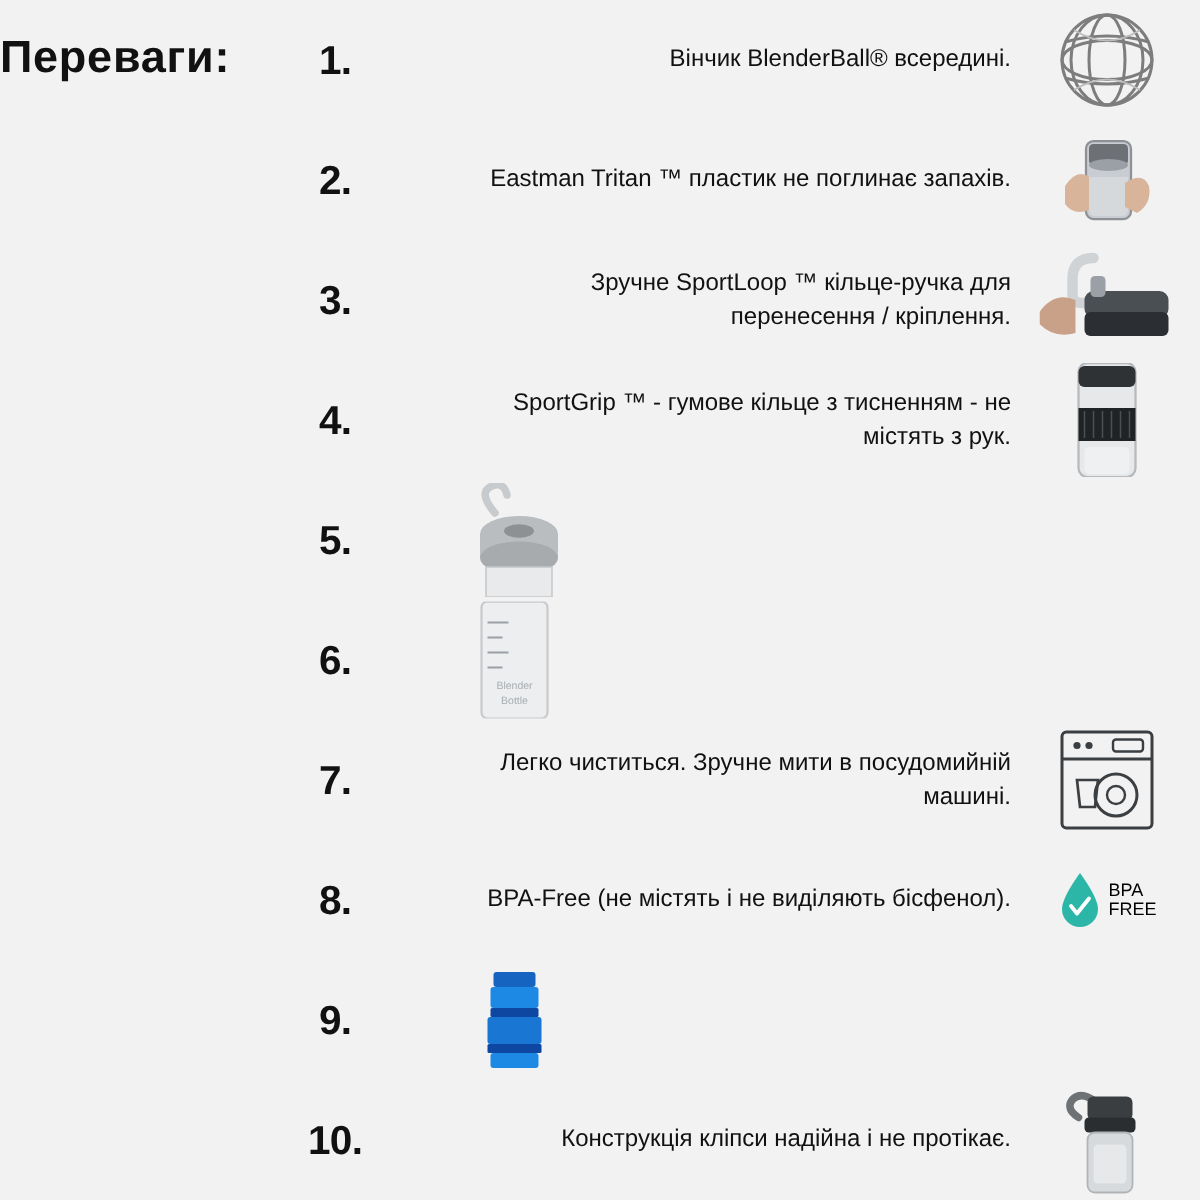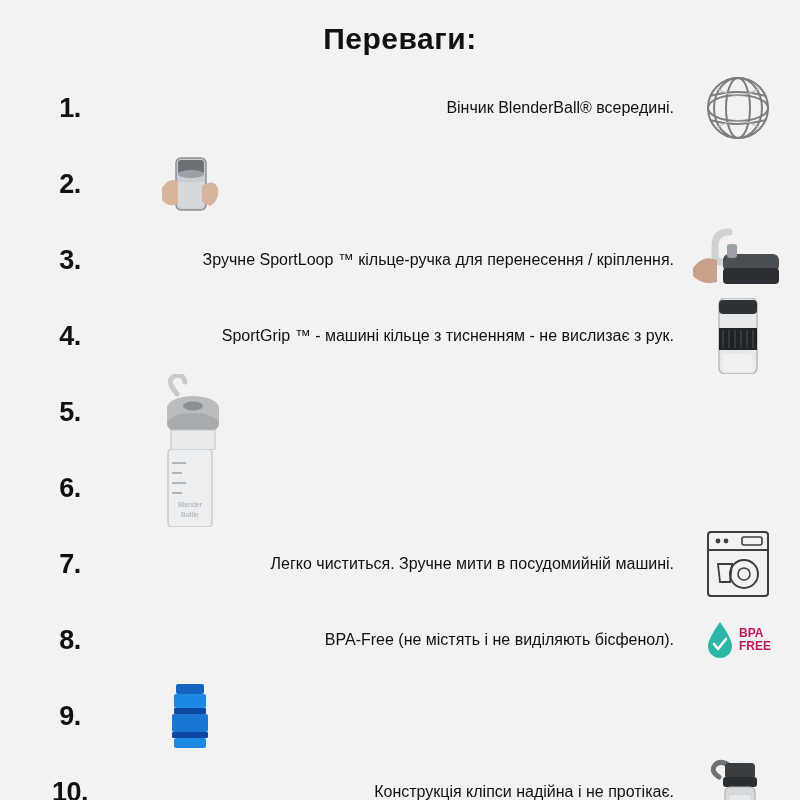--- a/index.html
+++ b/index.html
@@ -13,21 +13,21 @@
     font-family: "Liberation Sans", sans-serif;
     color: #1a1a1a;
     overflow: hidden;
   }
   .page {
     width: 800px;
     height: 800px;
     position: relative;
     background: #f2f2f2;
     display: flex;
-    flex-direction: column;
+    flex-direction: row;
   }
   .title {
     text-align: center;
     font-size: 30px;
     font-weight: bold;
     letter-spacing: 0.5px;
     padding-top: 22px;
     padding-bottom: 14px;
     color: #111;
   }
@@ -73,22 +73,22 @@
   .art svg { display: block; }
 
   
   .bpa-wrap {
     display: flex;
     align-items: center;
     gap: 4px;
   }
   .bpa-text {
     font-size: 12px;
-    font-weight: bold;
-    color: #be185d;
+    font-weight: normal;
+    color: #000000;
     line-height: 1.05;
     text-align: left;
   }
 </style>
 </head>
 <body>
 
 <div class="page">
 
   <div class="title">Переваги:</div>
@@ -111,20 +111,21 @@
           <g stroke="#bdbdbd" stroke-width="1.2" fill="none">
             <path d="M20 16 Q42 30 64 16"></path>
             <path d="M20 56 Q42 42 64 56"></path>
           </g>
         </svg>
       </div>
     </div>
 
     <div class="row">
       <div class="num">2.</div>
+      <div class="text">Eastman Tritan ™ пластик не поглинає запахів.</div>
       <div class="art">
         <svg width="76" height="72" viewBox="0 0 76 72">
           <rect x="24" y="10" width="30" height="52" rx="5" fill="#c9ccd1" stroke="#8d9196" stroke-width="1.5"></rect>
           <rect x="26" y="12" width="26" height="14" rx="3" fill="#6d7176"></rect>
           <ellipse cx="39" cy="26" rx="13" ry="4" fill="#9aa0a6"></ellipse>
           <path d="M26 34 h26 v22 a4 4 0 0 1 -4 4 h-18 a4 4 0 0 1 -4 -4 z" fill="#e0e3e6" opacity="0.55"></path>
           <path d="M10 40 q8 -12 16 -6 l0 22 q-10 4 -16 -4 z" fill="#d8b49b"></path>
           <path d="M50 38 q12 -8 16 2 q2 12 -8 18 l-8 -4 z" fill="#d8b49b"></path>
         </svg>
       </div>
@@ -139,21 +140,21 @@
           <rect x="30" y="30" width="56" height="18" rx="6" fill="#4a4f54"></rect>
           <rect x="30" y="44" width="56" height="16" rx="4" fill="#2b2f33"></rect>
           <rect x="34" y="20" width="10" height="14" rx="3" fill="#9aa0a6"></rect>
           <path d="M0 44 q10 -14 24 -8 l0 22 q-14 4 -24 -6 z" fill="#c9a189"></path>
         </svg>
       </div>
     </div>
 
     <div class="row">
       <div class="num">4.</div>
-      <div class="text">SportGrip ™ - машині кільце з тисненням - не вислизає з рук.</div>
+      <div class="text">SportGrip ™ - гумове кільце з тисненням - не містять з рук.</div>
       <div class="art">
         <svg width="70" height="76" viewBox="0 0 70 76">
           <rect x="16" y="0" width="38" height="76" rx="6" fill="#e6e8ea" stroke="#b6babd" stroke-width="1.5"></rect>
           <rect x="16" y="2" width="38" height="14" rx="4" fill="#2e3235"></rect>
           <rect x="16" y="30" width="38" height="22" fill="#1f2326"></rect>
           <g stroke="#4b5053" stroke-width="1">
             <line x1="20" y1="32" x2="20" y2="50"></line>
             <line x1="26" y1="32" x2="26" y2="50"></line>
             <line x1="32" y1="32" x2="32" y2="50"></line>
             <line x1="38" y1="32" x2="38" y2="50"></line>

